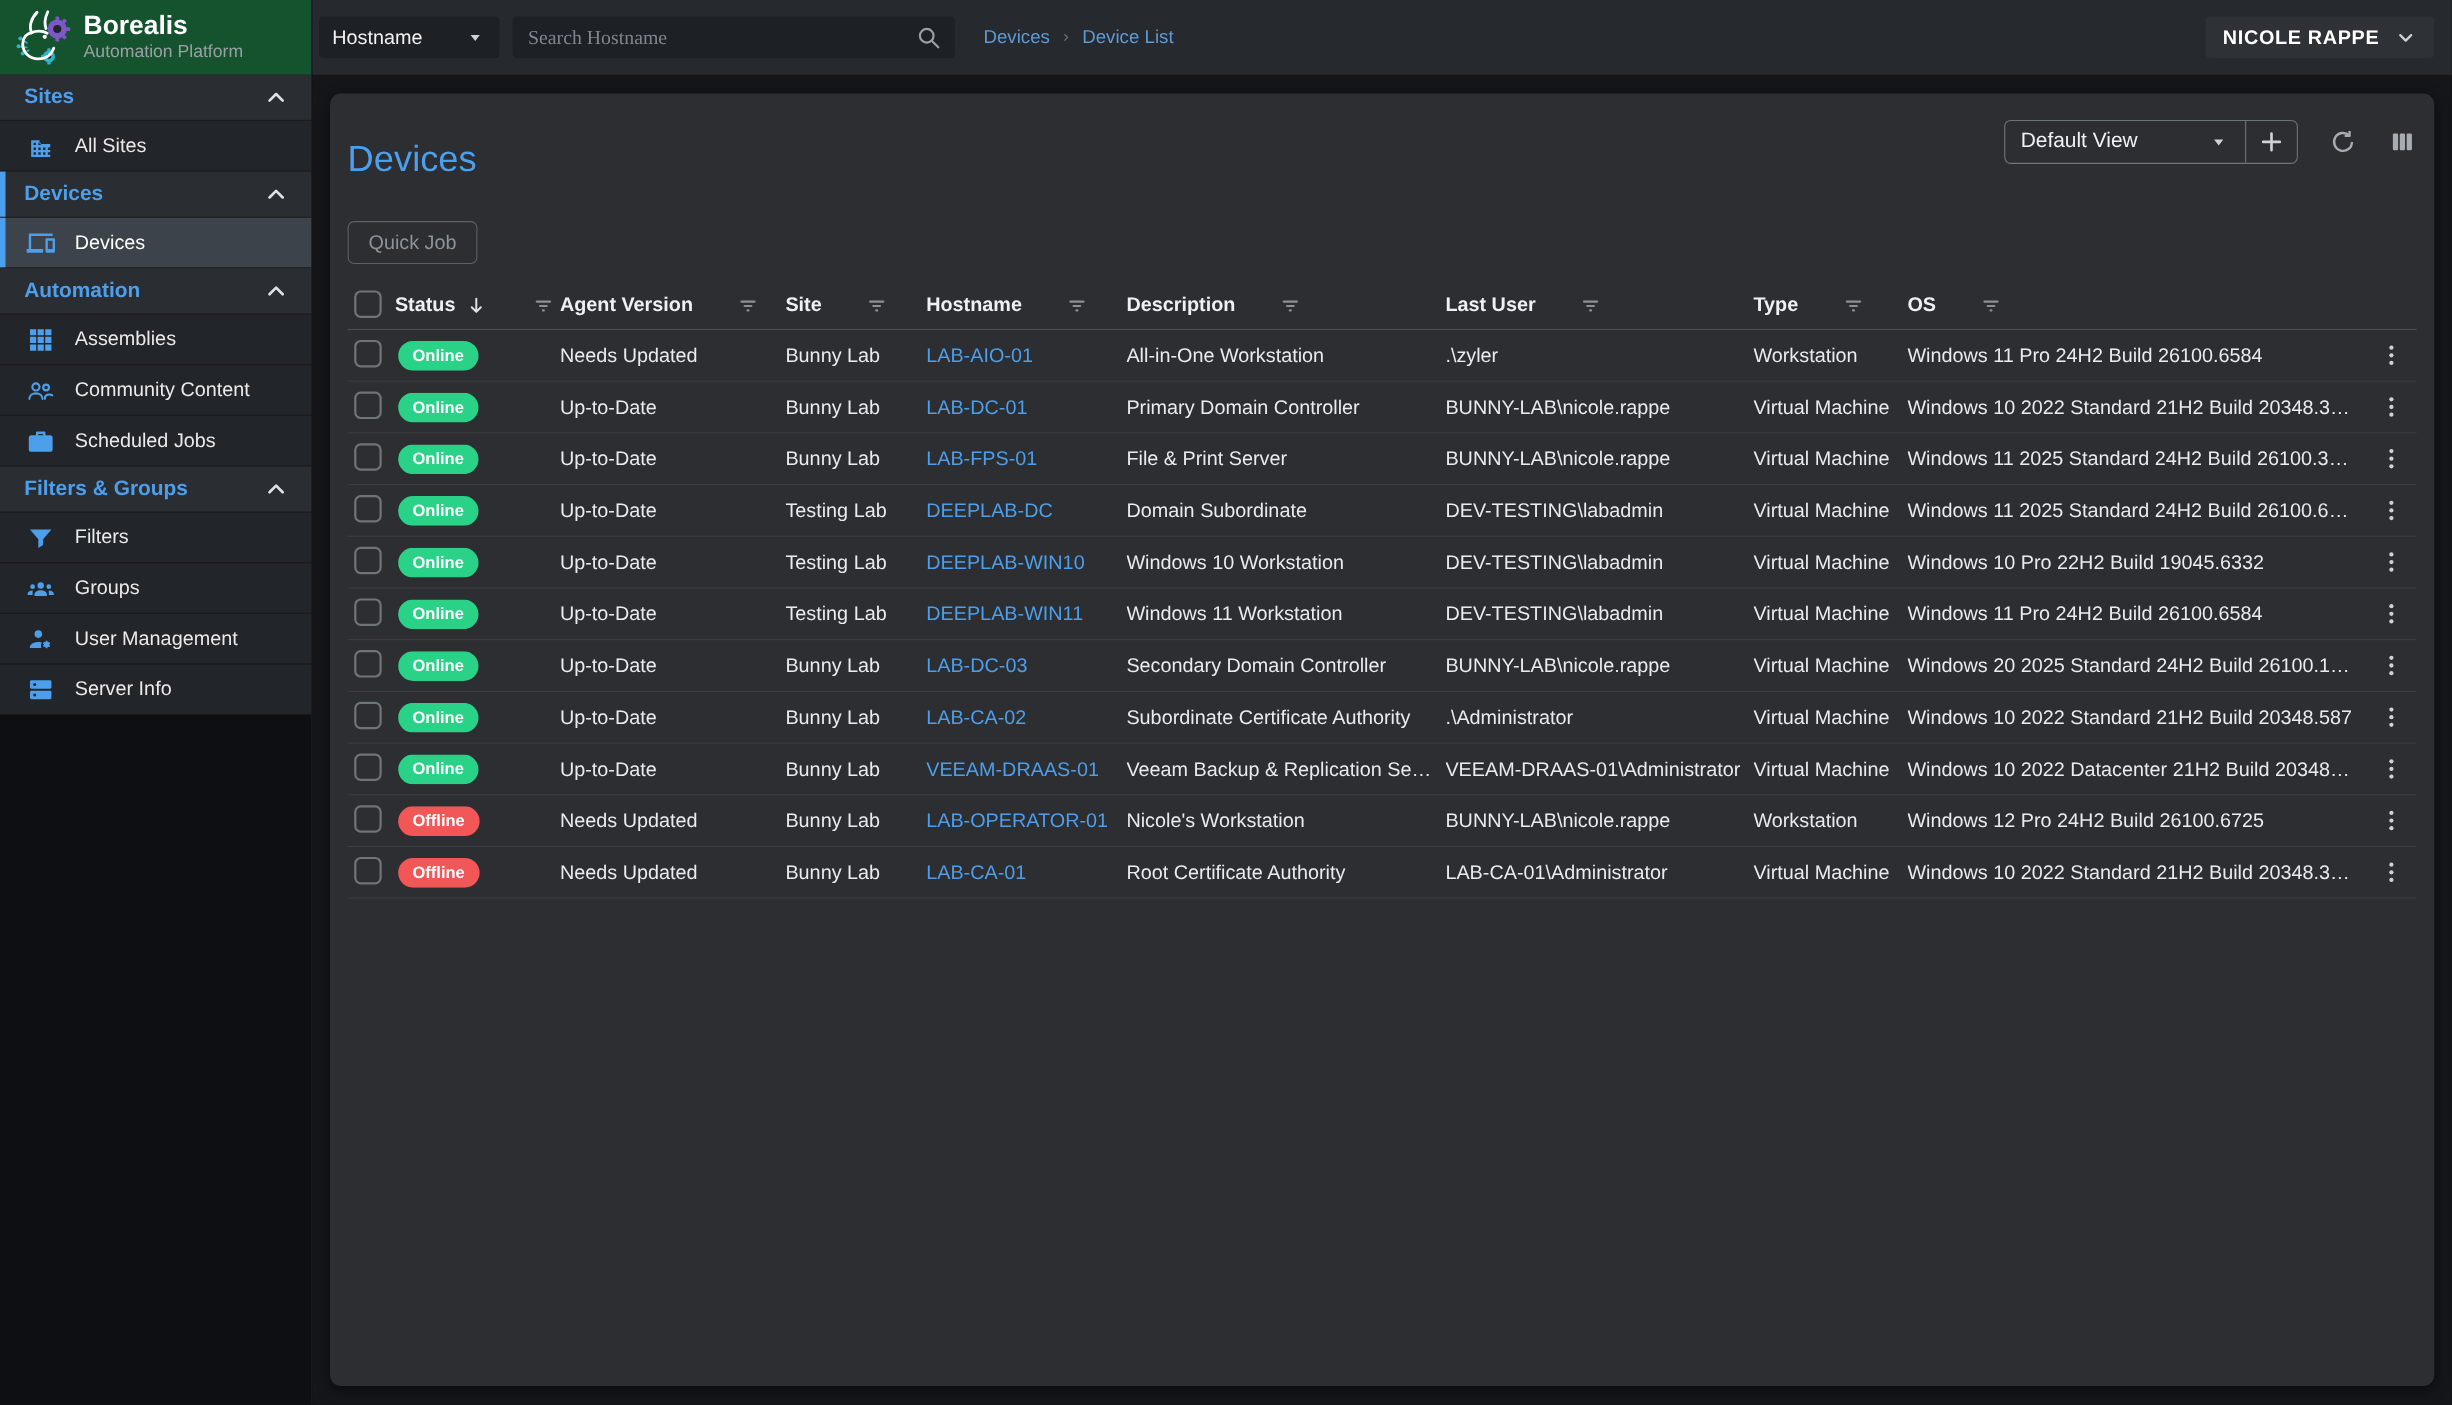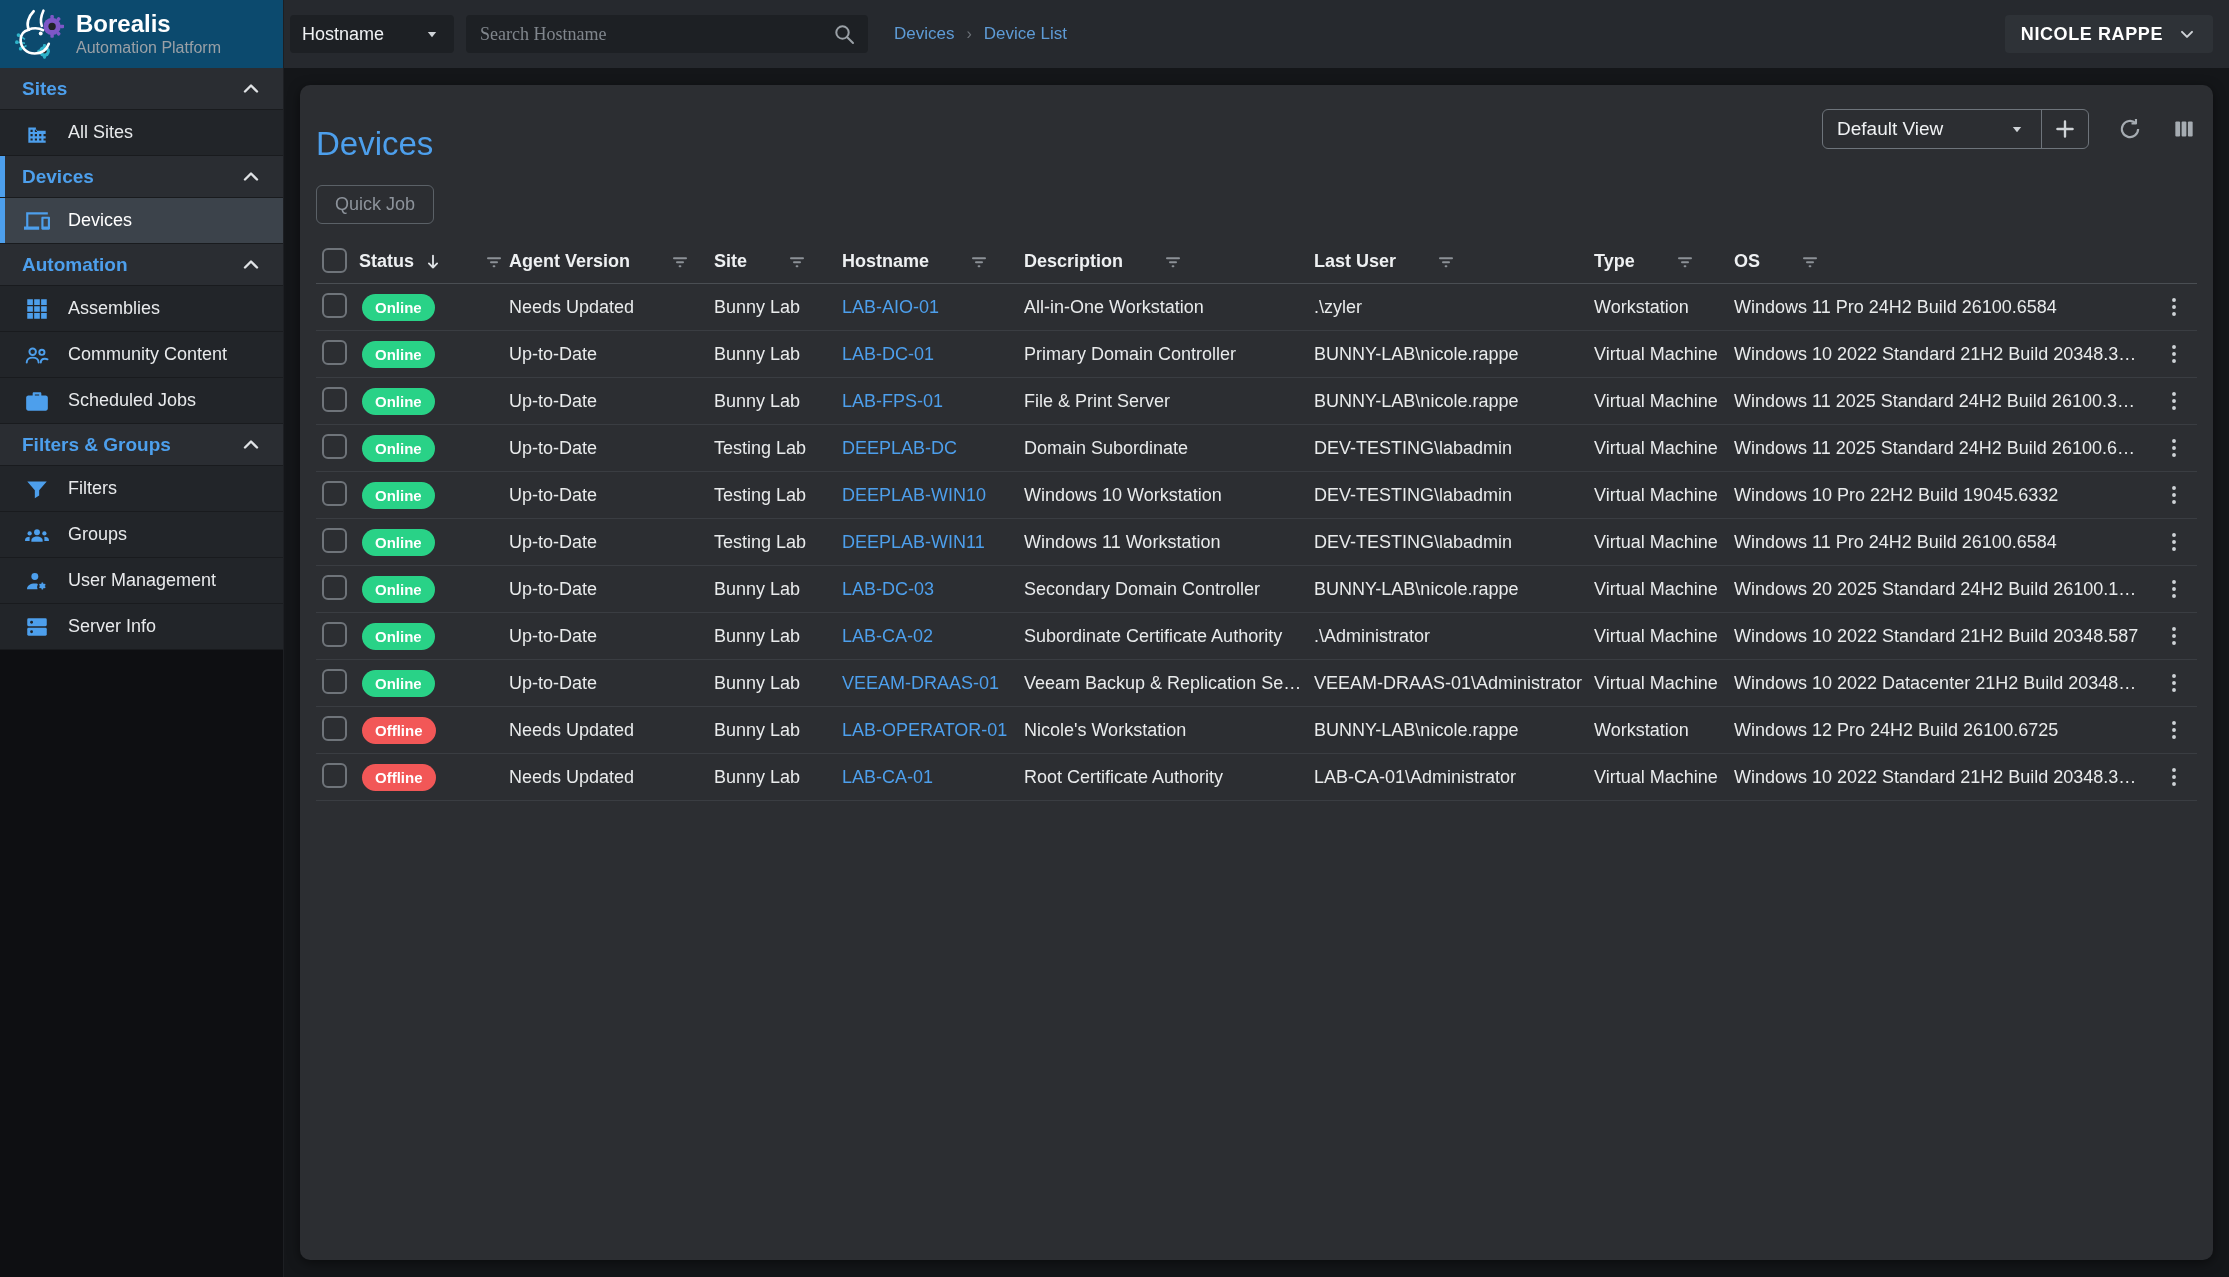--- a/index.html
+++ b/index.html
@@ -6,21 +6,21 @@
   html,body { margin:0; padding:0; }
   body {
     width:2229px; height:1277px; overflow:hidden; position:relative;
     background:#0d0e10; font-family:"Liberation Sans", sans-serif;
     -webkit-font-smoothing:antialiased;
   }
   .app { display:flex; width:100%; height:100%; }
 
   
   .sidebar { width:284px; flex:0 0 284px; background:#0e0f12; display:flex; flex-direction:column; border-right:1px solid #1d1f23; }
-  .logo-block { height:68px; background:#0c4a6e; display:flex; align-items:center; gap:12px; padding:0 12px; flex:0 0 68px; }
+  .logo-block { height:68px; background:#14532d; display:flex; align-items:center; gap:12px; padding:0 12px; flex:0 0 68px; }
   .logo-mark { width:52px; height:52px; flex:0 0 52px; }
   .brand-text { display:flex; flex-direction:column; line-height:1.1; }
   .brand-name { color:#ffffff; font-size:24px; font-weight:bold; }
   .brand-sub  { color:#9aa0a6; font-size:16px; margin-top:2px; }
 
   .nav { display:flex; flex-direction:column; }
   .nav-section-header {
     height:42px; background:#2a2d32; color:#4d9fec; font-weight:bold; font-size:19px;
     display:flex; align-items:center; justify-content:space-between;
     padding:0 20px 0 22px; position:relative; border-bottom:1px solid #191b1e; cursor:pointer;
@@ -77,21 +77,21 @@
   .view-controls { display:flex; align-items:center; gap:28px; margin-top:6px; }
   .view-select-group { display:flex; align-items:stretch; border:1px solid #6e747b; border-radius:6px; height:40px; overflow:hidden; }
   .view-select { display:flex; align-items:center; justify-content:space-between; padding:0 14px; width:218px; color:#f0f2f4; font-size:19px; cursor:pointer; }
   .view-divider { width:1px; background:#6e747b; }
   .add-view-btn { width:46px; display:flex; align-items:center; justify-content:center; color:#cfd3d7; background:transparent; border:none; cursor:pointer; }
   .add-view-btn .ic, .icon-btn .ic { width:26px; height:26px; display:block; }
   .icon-btn { background:transparent; border:none; color:#a6acb2; cursor:pointer; padding:0; }
   .ic svg { width:100%; height:100%; display:block; }
 
   .quick-job {
-    margin-top:0; align-self:flex-start; background:transparent;
+    margin-top:16px; align-self:flex-start; background:transparent;
     border:1px solid #5b6167; color:#8d939b; font-size:18px;
     padding:8px 18px; border-radius:6px; font-family:"Liberation Sans",sans-serif; cursor:pointer;
   }
 
   
   .table { --cols: 43px 150px 205px 128px 182px 290px 280px 140px 415px 1fr; margin-top:16px; }
   .thead {
     display:grid; grid-template-columns:var(--cols); align-items:center;
     height:44px; border-bottom:1px solid #4a4e53; color:#eef0f2; font-size:18px; font-weight:bold;
   }

